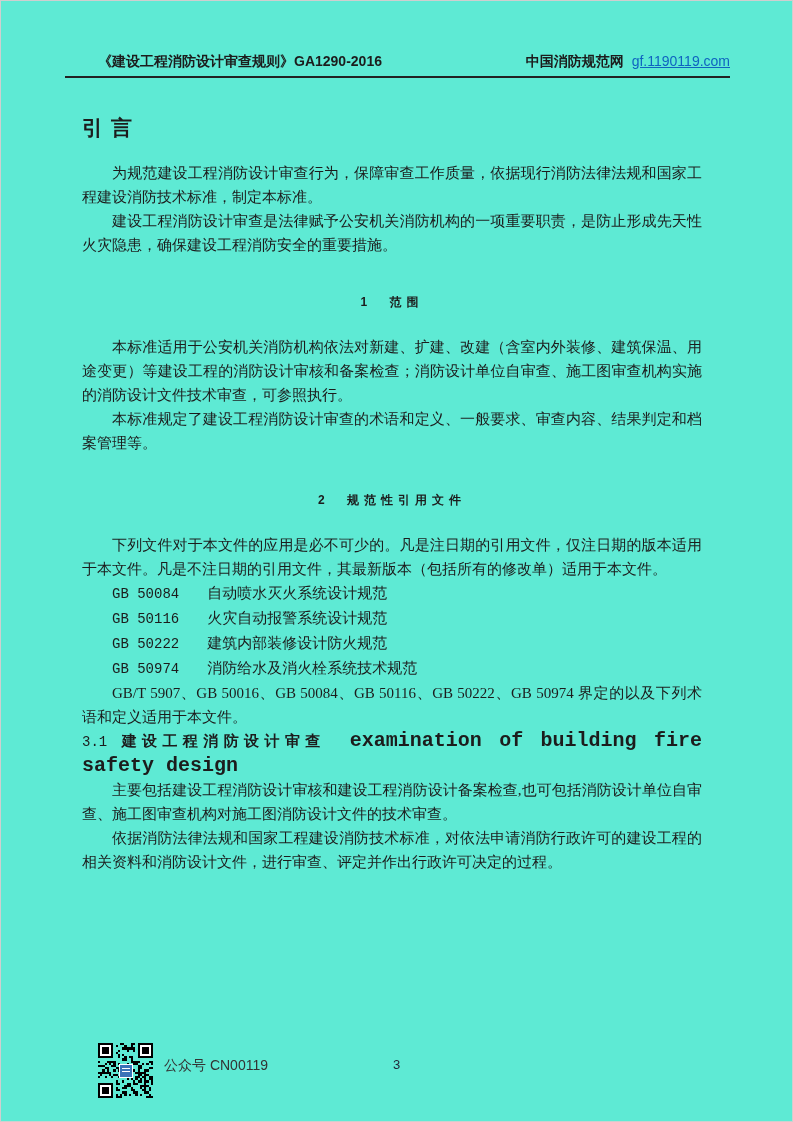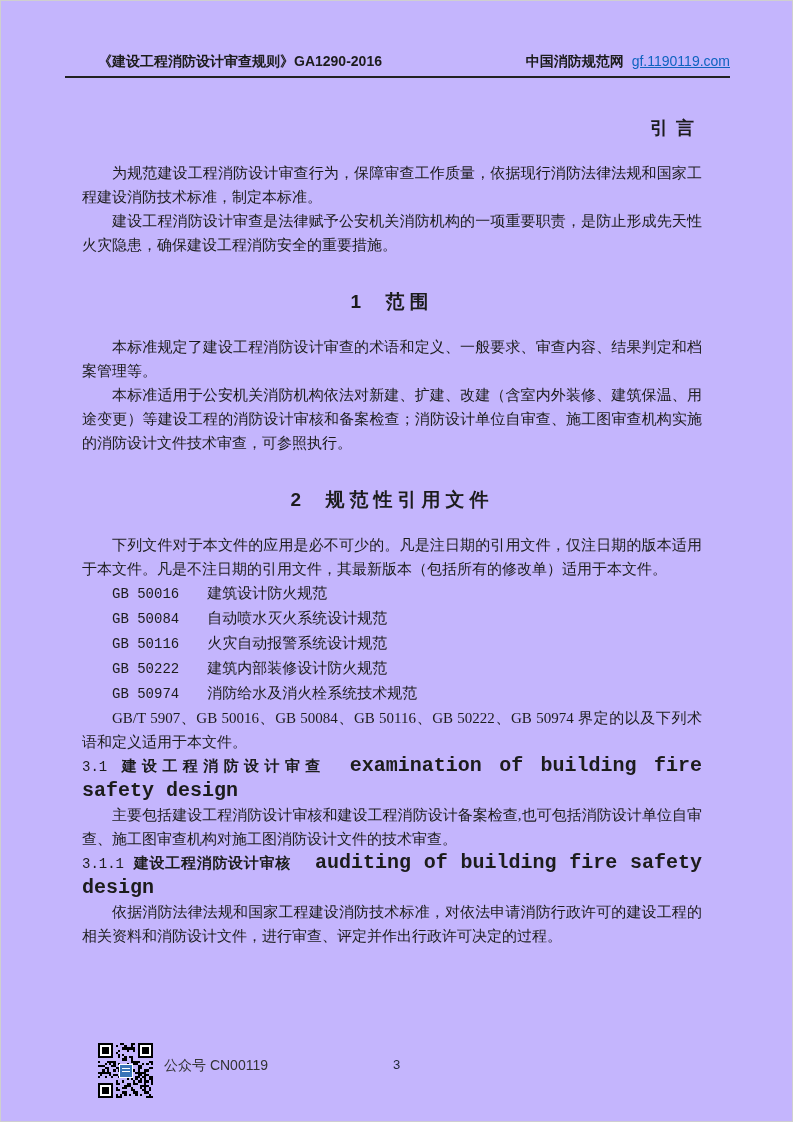--- a/index.html
+++ b/index.html
@@ -1,20 +1,20 @@
 <!DOCTYPE html>
 <html><head>
 <meta charset="utf-8">
 <style>
   html,body { margin:0; padding:0; background:#ffffff; }
   .page {
     position:relative;
     width:793px; height:1122px;
     margin:0 auto;
-    background:#c4b5fd;
+    background:#5eead4;
     border:1px solid #cfcfcf;
     box-sizing:border-box;
     font-family:"Liberation Serif","DejaVu Serif",serif;
     color:#1c1c1c;
     overflow:hidden;
   }
 
   
   .page-header {
     position:absolute; top:52px; left:64px; width:665px;
@@ -30,27 +30,27 @@
   .site-link { text-decoration:underline; font-weight:normal; cursor:pointer; }
 
   
   .content {
     position:absolute; left:81px; top:78px; width:620px;
     font-size:15px; line-height:24px;
     text-align:justify;
   }
   .doc-title {
     font-family:"Liberation Sans","DejaVu Sans",sans-serif;
-    font-size:18px; line-height:26px; font-weight:bold;
-    text-align:right; letter-spacing:8px;
+    font-size:21px; line-height:26px; font-weight:bold;
+    text-align:left; letter-spacing:8px;
     margin:36px 0 20px 0;
   }
   .section-heading {
     font-family:"Liberation Sans","DejaVu Sans",sans-serif;
-    font-size:19px; line-height:26px; font-weight:bold;
+    font-size:12px; line-height:26px; font-weight:bold;
     text-align:center; letter-spacing:5px; word-spacing:9px;
     margin:32px 0 20px 0;
   }
   .para { margin:0; text-indent:2em; }
 
   .std-list { margin:0; padding:0; list-style:none; }
   .std-item { text-indent:2em; }
   .std-code { font-family:"Liberation Mono","DejaVu Sans Mono",monospace; font-size:14px; }
   .std-title { margin-left:28px; }
 
@@ -92,29 +92,26 @@
     </span>
   </div>
 
   <div class="content">
 
     <div class="doc-title">引言</div>
     <p class="para">为规范建设工程消防设计审查行为，保障审查工作质量，依据现行消防法律法规和国家工程建设消防技术标准，制定本标准。</p>
     <p class="para">建设工程消防设计审查是法律赋予公安机关消防机构的一项重要职责，是防止形成先天性火灾隐患，确保建设工程消防安全的重要措施。</p>
 
     <div class="section-heading">1 范围</div>
+    <p class="para">本标准适用于公安机关消防机构依法对新建、扩建、改建（含室内外装修、建筑保温、用途变更）等建设工程的消防设计审核和备案检查；消防设计单位自审查、施工图审查机构实施的消防设计文件技术审查，可参照执行。</p>
     <p class="para">本标准规定了建设工程消防设计审查的术语和定义、一般要求、审查内容、结果判定和档案管理等。</p>
-    <p class="para">本标准适用于公安机关消防机构依法对新建、扩建、改建（含室内外装修、建筑保温、用途变更）等建设工程的消防设计审核和备案检查；消防设计单位自审查、施工图审查机构实施的消防设计文件技术审查，可参照执行。</p>
 
     <div class="section-heading">2 规范性引用文件</div>
     <p class="para">下列文件对于本文件的应用是必不可少的。凡是注日期的引用文件，仅注日期的版本适用于本文件。凡是不注日期的引用文件，其最新版本（包括所有的修改单）适用于本文件。</p>
     <ul class="std-list">
-      <li class="std-item">
-        <span class="std-code">GB 50016</span><span class="std-title">建筑设计防火规范</span>
-      </li>
       <li class="std-item">
         <span class="std-code">GB 50084</span><span class="std-title">自动喷水灭火系统设计规范</span>
       </li>
       <li class="std-item">
         <span class="std-code">GB 50116</span><span class="std-title">火灾自动报警系统设计规范</span>
       </li>
       <li class="std-item">
         <span class="std-code">GB 50222</span><span class="std-title">建筑内部装修设计防火规范</span>
       </li>
       <li class="std-item">
@@ -122,23 +119,20 @@
       </li>
     </ul>
 
     <p class="para">GB/T 5907、GB 50016、GB 50084、GB 50116、GB 50222、GB 50974 界定的以及下列术语和定义适用于本文件。</p>
 
     <p class="term-heading">
       <span class="term-no">3.1</span><span class="term-zh">建设工程消防设计审查</span><span class="term-en">examination of building fire safety design</span>
     </p>
     <p class="para">主要包括建设工程消防设计审核和建设工程消防设计备案检查,也可包括消防设计单位自审查、施工图审查机构对施工图消防设计文件的技术审查。</p>
 
-    <p class="term-heading">
-      <span class="term-no">3.1.1</span><span class="term-zh">建设工程消防设计审核</span><span class="term-en">auditing of building fire safety design</span>
-    </p>
     <p class="para">依据消防法律法规和国家工程建设消防技术标准，对依法申请消防行政许可的建设工程的相关资料和消防设计文件，进行审查、评定并作出行政许可决定的过程。</p>
 
   </div>
 
   <div class="qr-code" id="qr"><svg width="55" height="55" viewBox="0 0 55 55" fill="#000" shape-rendering="crispEdges">
         <rect x="22" y="0" width="2.2" height="2.2"></rect>
         <rect x="24.200000000000003" y="0" width="2.2" height="2.2"></rect>
         <rect x="33" y="0" width="2.2" height="2.2"></rect>
         <rect x="35.2" y="0" width="2.2" height="2.2"></rect>
         <rect x="17.6" y="2.2" width="2.2" height="2.2"></rect>

